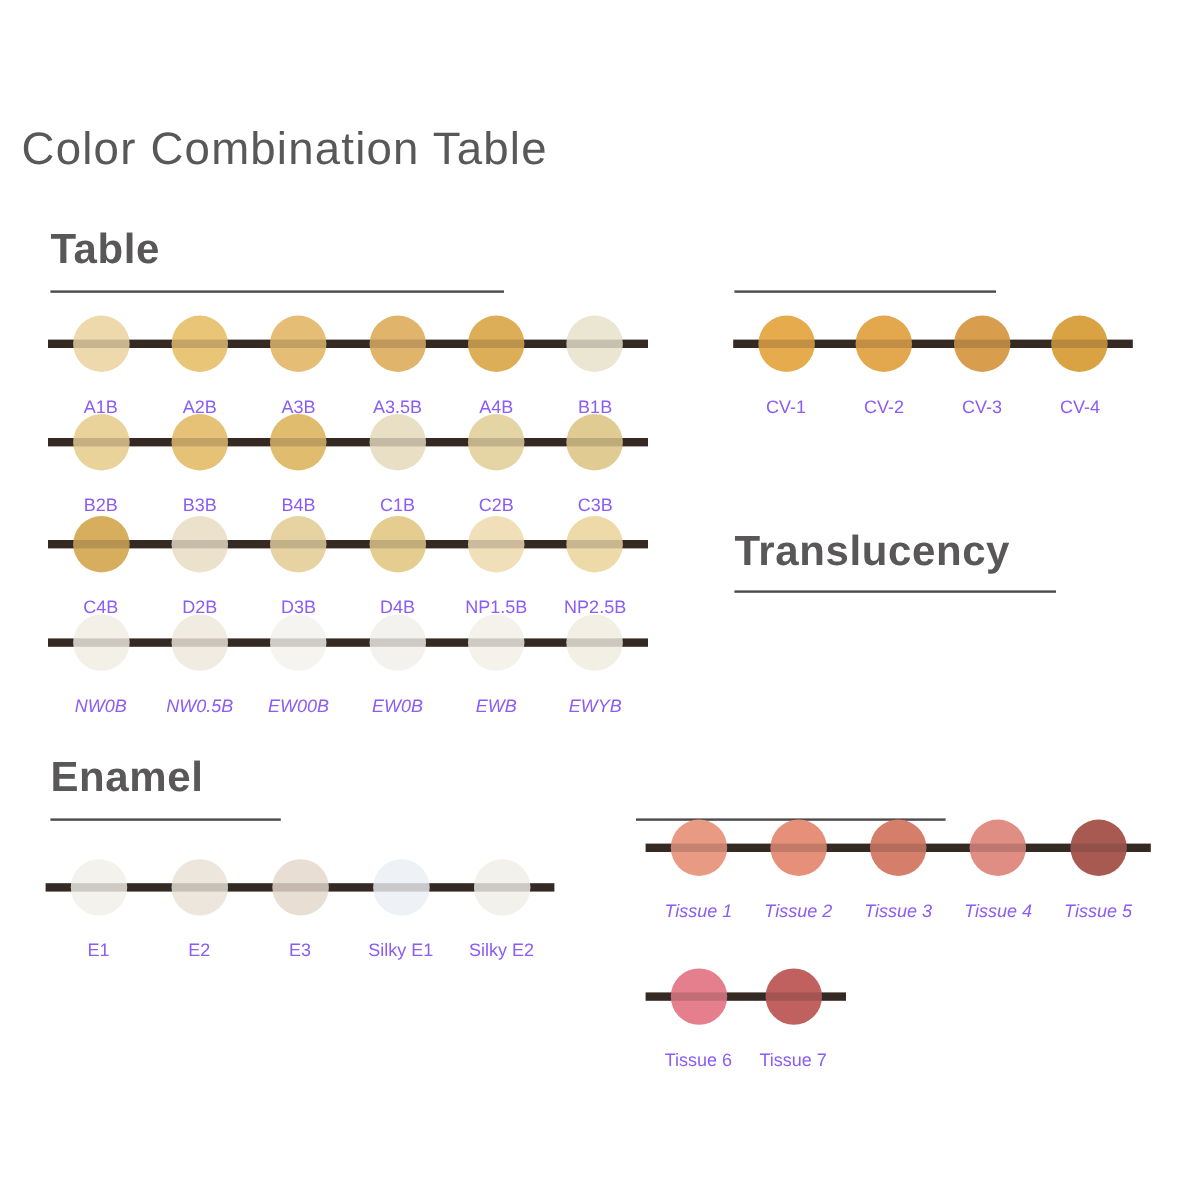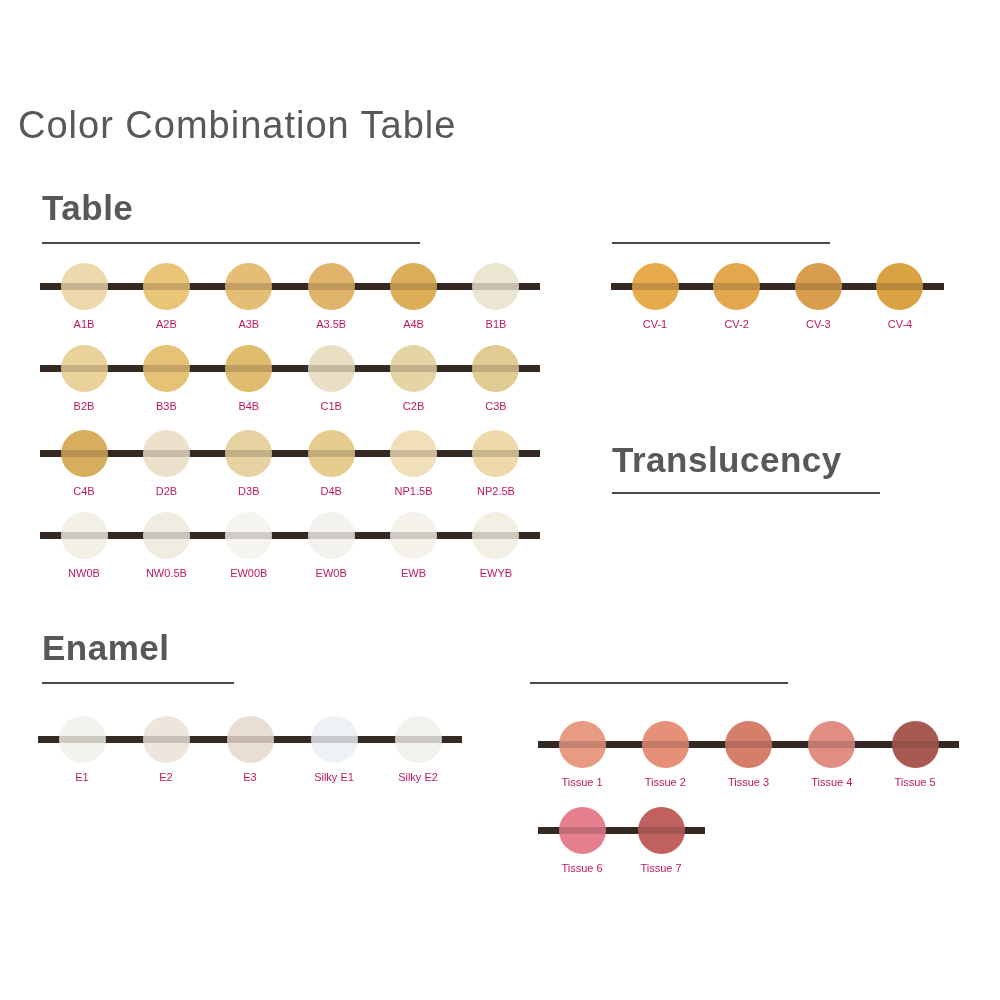--- a/index.html
+++ b/index.html
@@ -14,38 +14,38 @@
   .sec-title{
     position:absolute;font-size:35px;font-weight:bold;color:#595757;letter-spacing:.5px;
   }
   .rule{position:absolute;height:2px;background:#4d4a4a;}
 
   .srow{position:absolute;display:flex;justify-content:space-between;}
   .rail{position:absolute;left:-18px;right:-18px;top:20px;height:7px;background:#352a23;}
   .cell{position:relative;display:flex;flex-direction:column;align-items:center;width:52px;}
   .dot{width:47px;height:47px;border-radius:50%;position:relative;overflow:hidden;flex:0 0 auto;}
   .band{position:absolute;left:0;right:0;top:20px;height:7px;background:rgba(56,42,34,0.20);}
-  .lbl{margin-top:8px;font-size:11px;color:#be185d;white-space:nowrap;text-align:center;}
+  .lbl{margin-top:21px;font-size:15px;color:#8b5cf6;white-space:nowrap;text-align:center;}
 
   
   #body-title{left:42px;top:188px;}        #body-rule{left:42px;top:242px;width:378px;}
   #cervical-title{left:612px;top:190px;}   #cervical-rule{left:612px;top:242px;width:218px;}
   #transl-title{left:612px;top:440px;}     #transl-rule{left:612px;top:492px;width:268px;}
   #enamel-title{left:42px;top:628px;}      #enamel-rule{left:42px;top:682px;width:192px;}
   #tissue-title{left:530px;top:628px;}     #tissue-rule{left:530px;top:682px;width:258px;}
 
   
   #body-row-0{left:58px;top:263px;width:464px;}
   #body-row-1{left:58px;top:345px;width:464px;}
   #body-row-2{left:58px;top:430px;width:464px;}
-  #body-row-3{left:58px;top:512px;width:464px;}
+  #body-row-3{left:58px;top:512px;width:464px;font-style:italic;}
   #cervical-row-0{left:629px;top:263px;width:297px;}
   #transl-row-0{left:624px;top:511px;width:304px;}
   #enamel-row-0{left:56px;top:716px;width:388px;}
-  #tissue-row-0{left:556px;top:721px;width:385px;}
+  #tissue-row-0{left:556px;top:683px;width:385px;font-style:italic;}
   #tissue-row-1{left:556px;top:807px;width:131px;}
 </style>
 </head>
 <body>
 
 <div class="canvas">
 
   <div class="page-title">Color Combination Table</div>
 
   <div class="sec-title" id="body-title">Table</div>

